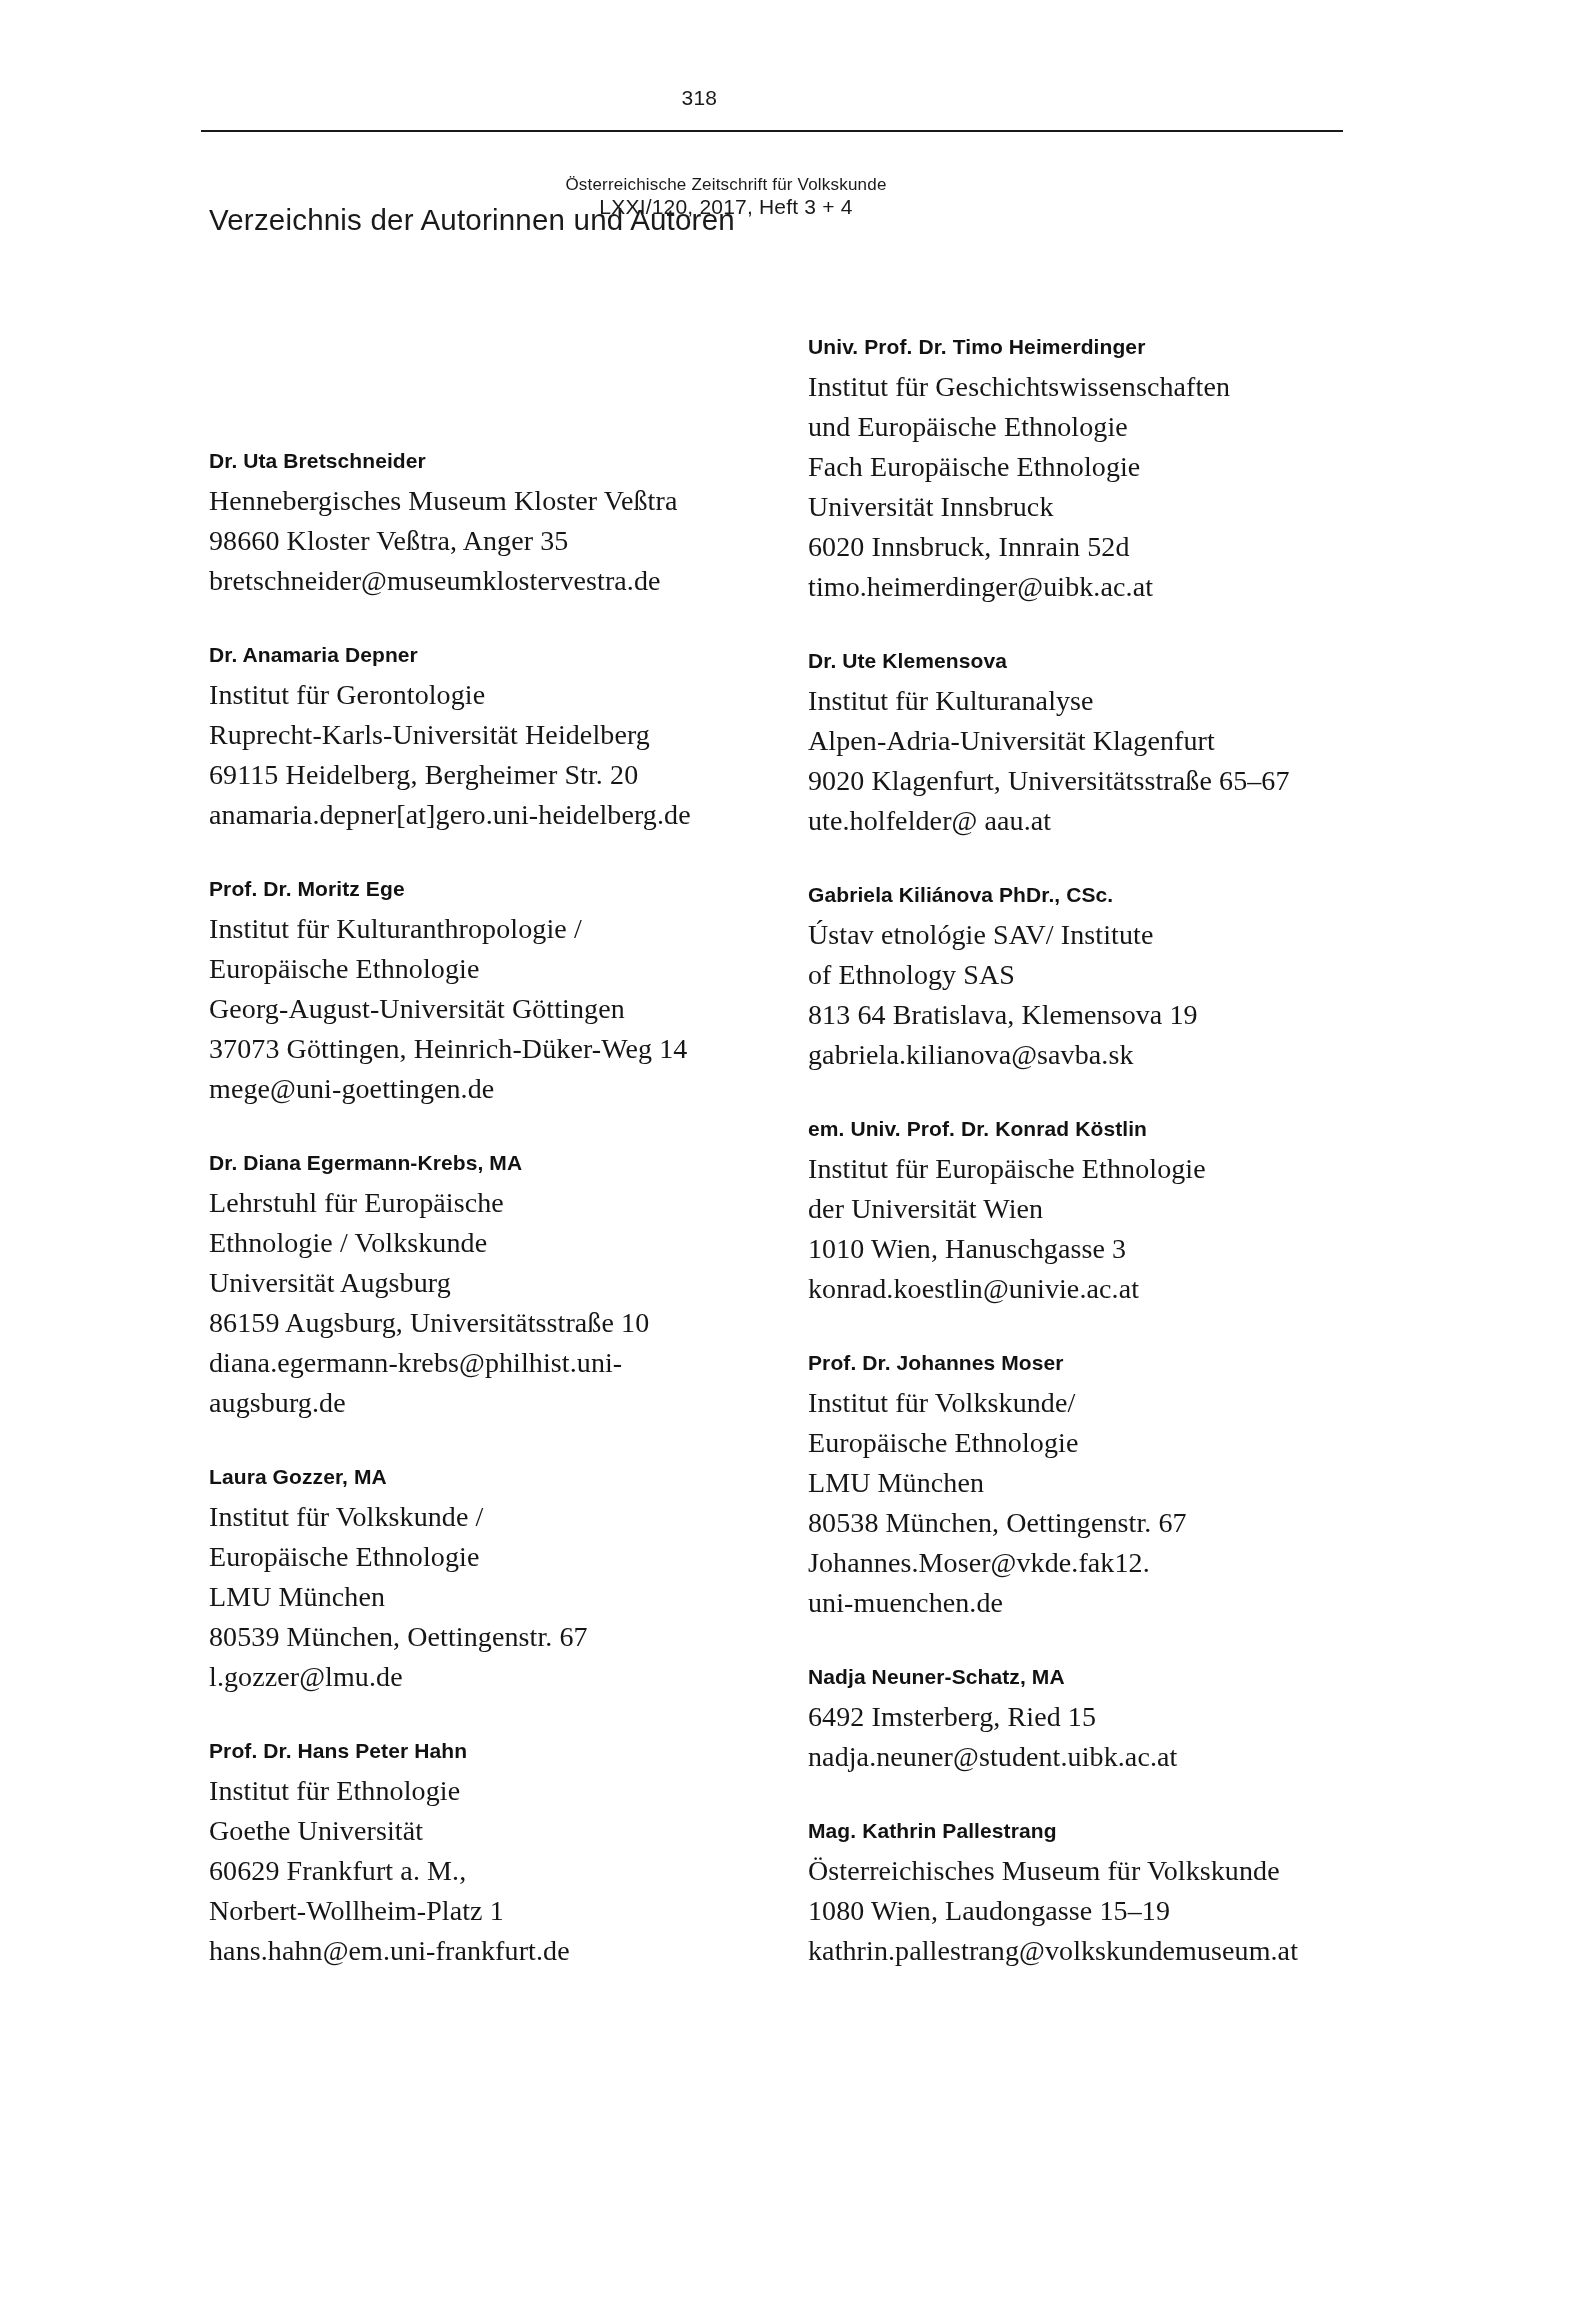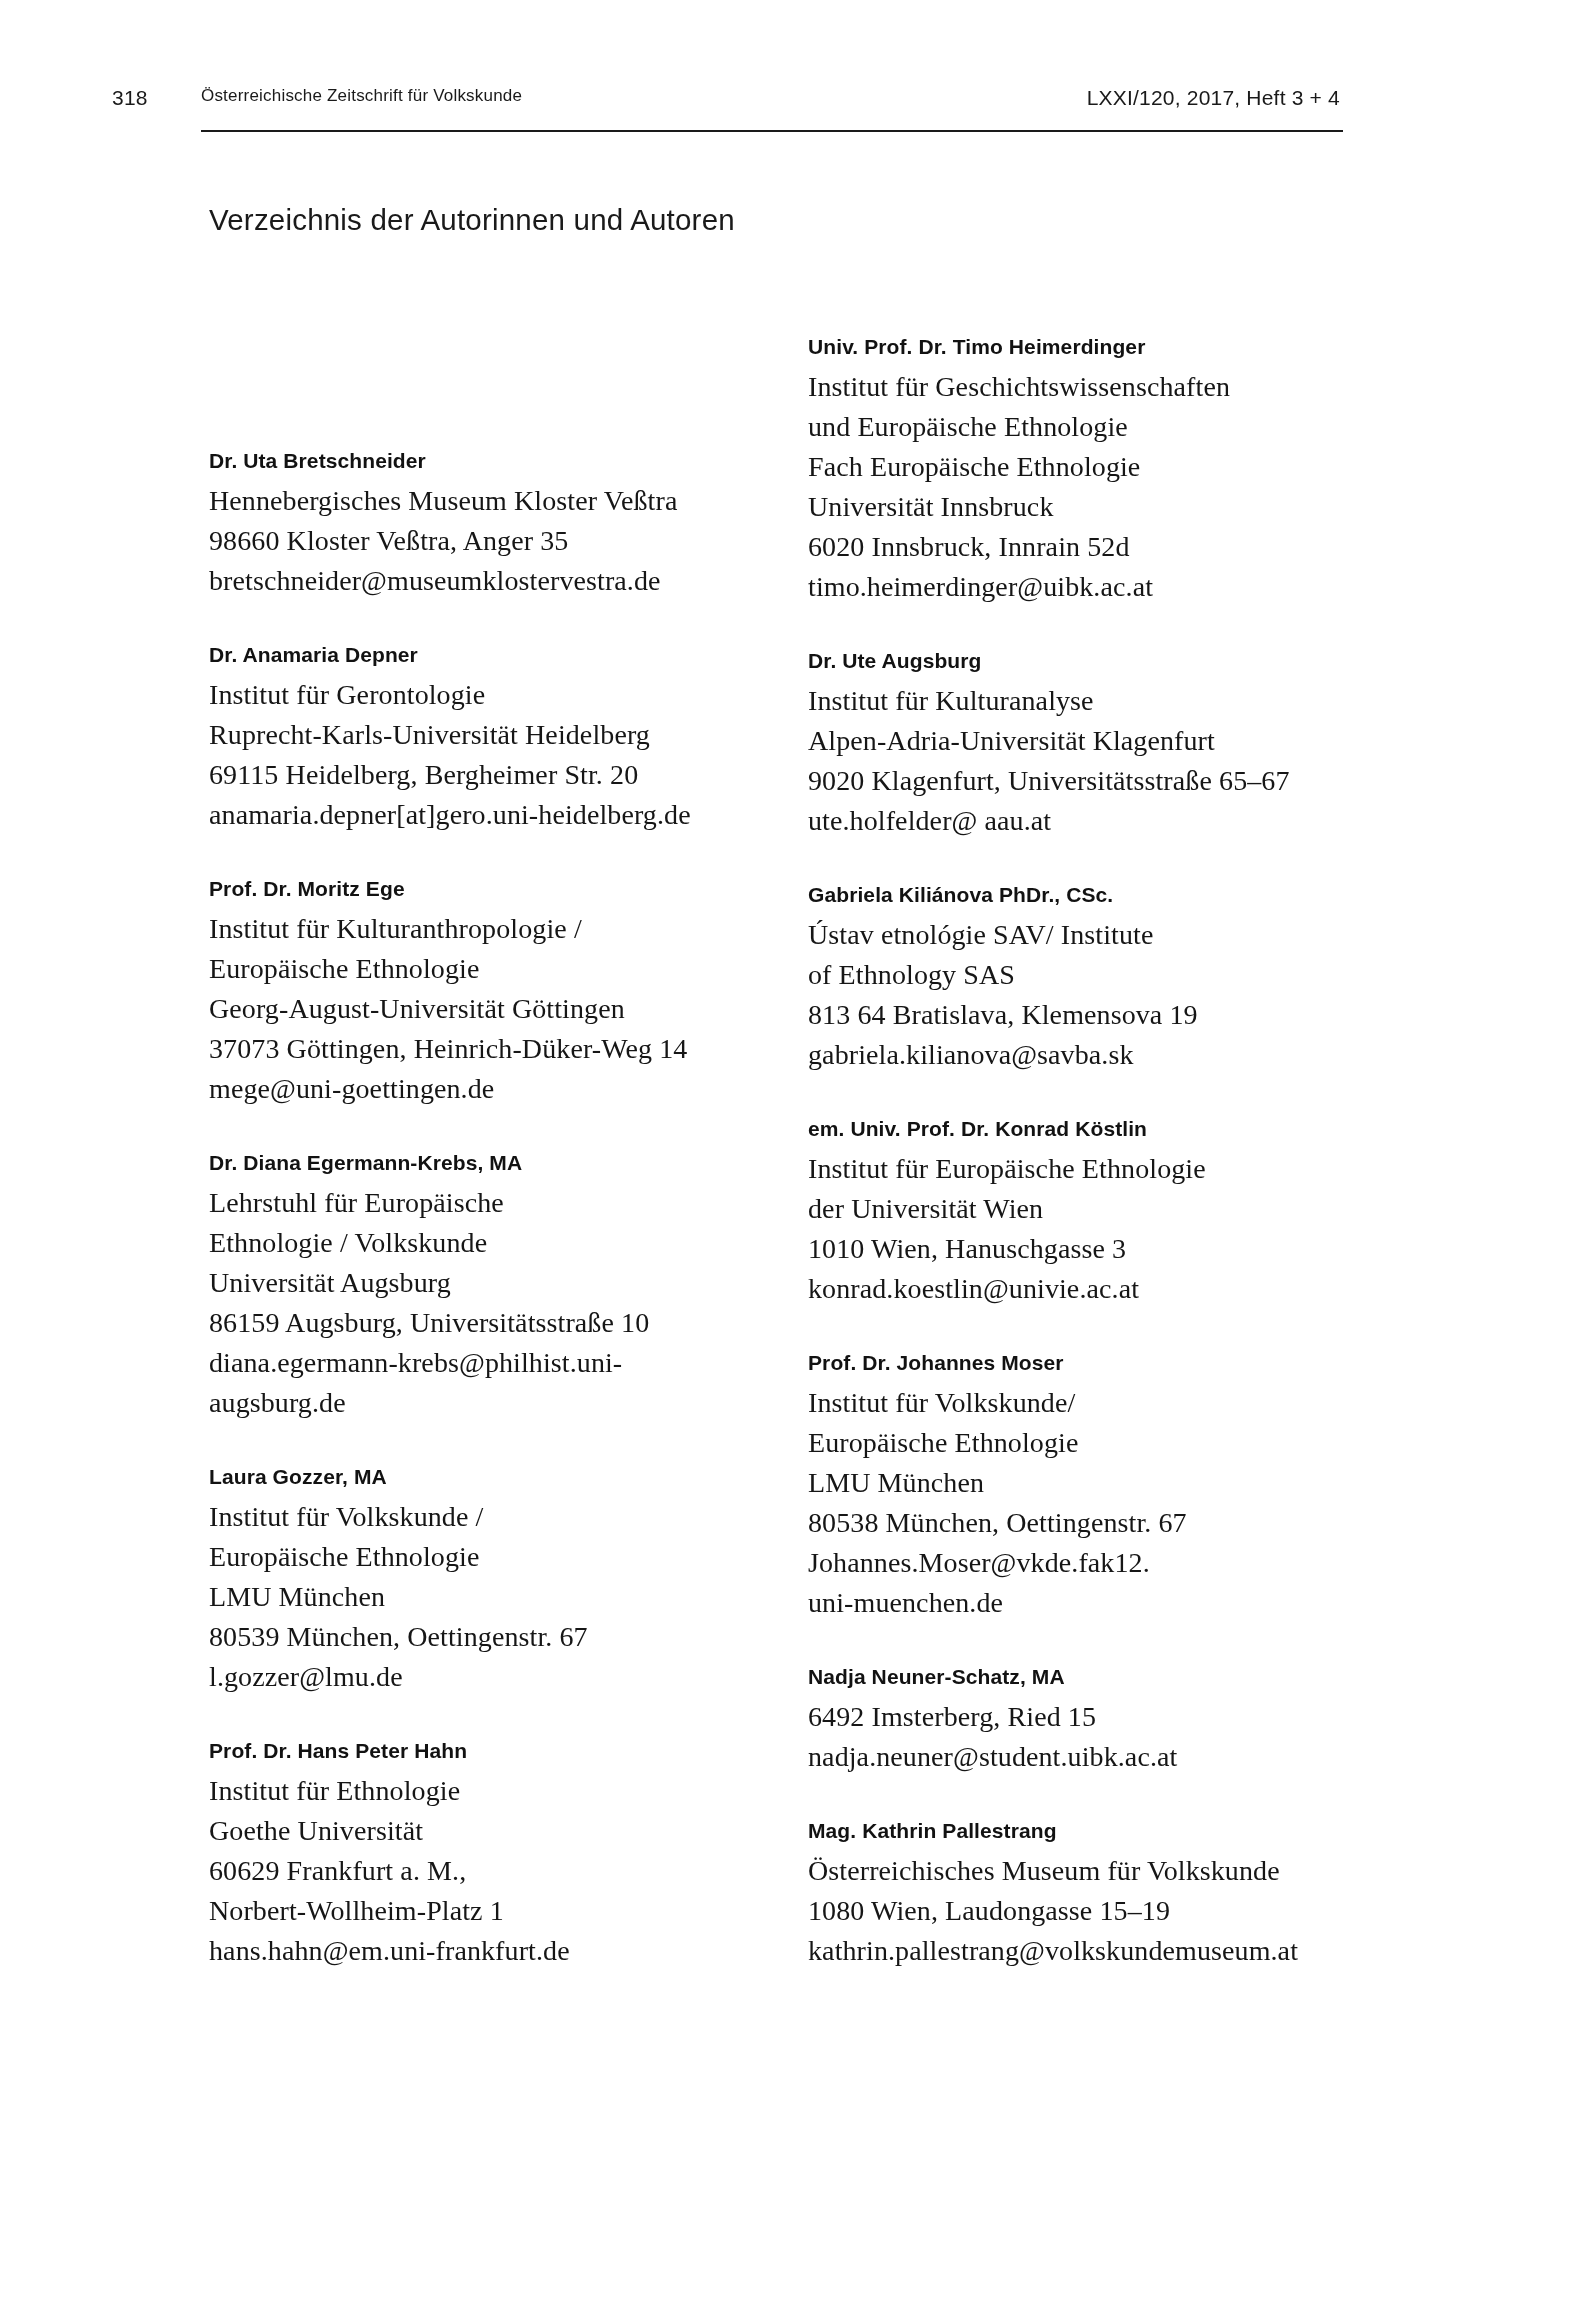--- a/index.html
+++ b/index.html
@@ -22,25 +22,26 @@
     height: 2307px;
     background: #ffffff;
   }
   
   .runhead {
     position: absolute;
     top: 86px;
     left: 112px;
     width: 1228px;
     display: flex;
-    align-items: flex-start;
+    align-items: center;
     font-family: "Liberation Sans", sans-serif;
     font-size: 21px;
     letter-spacing: 0.2px;
     color: #1a1a1a;
+    flex-direction: column;
   }
   .runhead .folio {
     width: 89px;
     flex: 0 0 89px;
     font-size: 21px;
   }
   .runhead .journal {
     flex: 1 1 auto;
     font-size: 17px;
   }
@@ -183,21 +184,21 @@
         <div class="name">Univ. Prof. Dr. Timo Heimerdinger</div>
         <div class="line">Institut für Geschichtswissenschaften</div>
         <div class="line">und Europäische Ethnologie</div>
         <div class="line">Fach Europäische Ethnologie</div>
         <div class="line">Universität Innsbruck</div>
         <div class="line">6020 Innsbruck, Innrain 52d</div>
         <div class="line">timo.heimerdinger@uibk.ac.at</div>
       </div>
 
       <div class="entry">
-        <div class="name">Dr. Ute Augsburg</div>
+        <div class="name">Dr. Ute Klemensova</div>
         <div class="line">Institut für Kulturanalyse</div>
         <div class="line">Alpen-Adria-Universität Klagenfurt</div>
         <div class="line">9020 Klagenfurt, Universitätsstraße 65–67</div>
         <div class="line">ute.holfelder@ aau.at</div>
       </div>
 
       <div class="entry">
         <div class="name">Gabriela Kiliánova PhDr., CSc.</div>
         <div class="line">Ústav etnológie SAV/ Institute</div>
         <div class="line">of Ethnology SAS</div>

